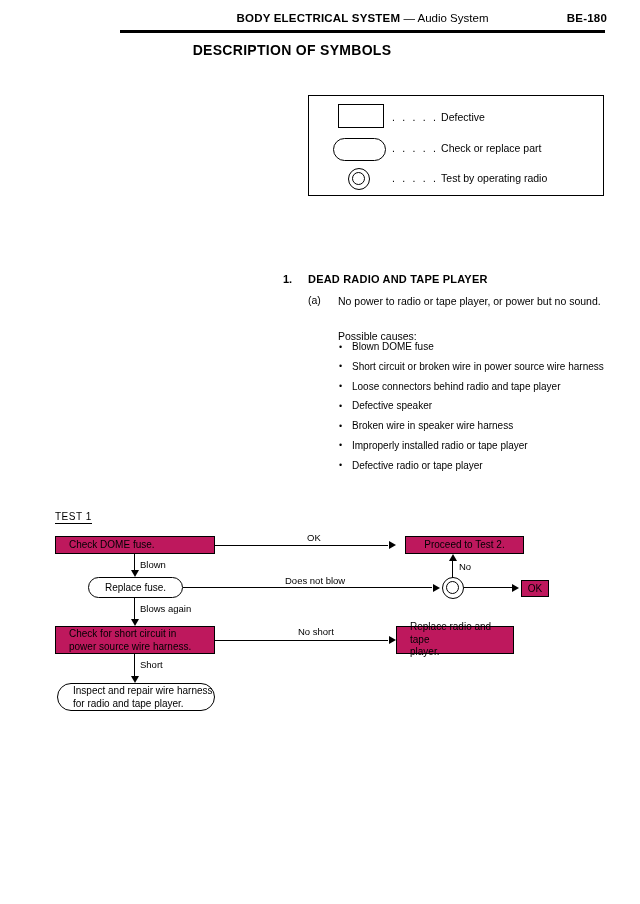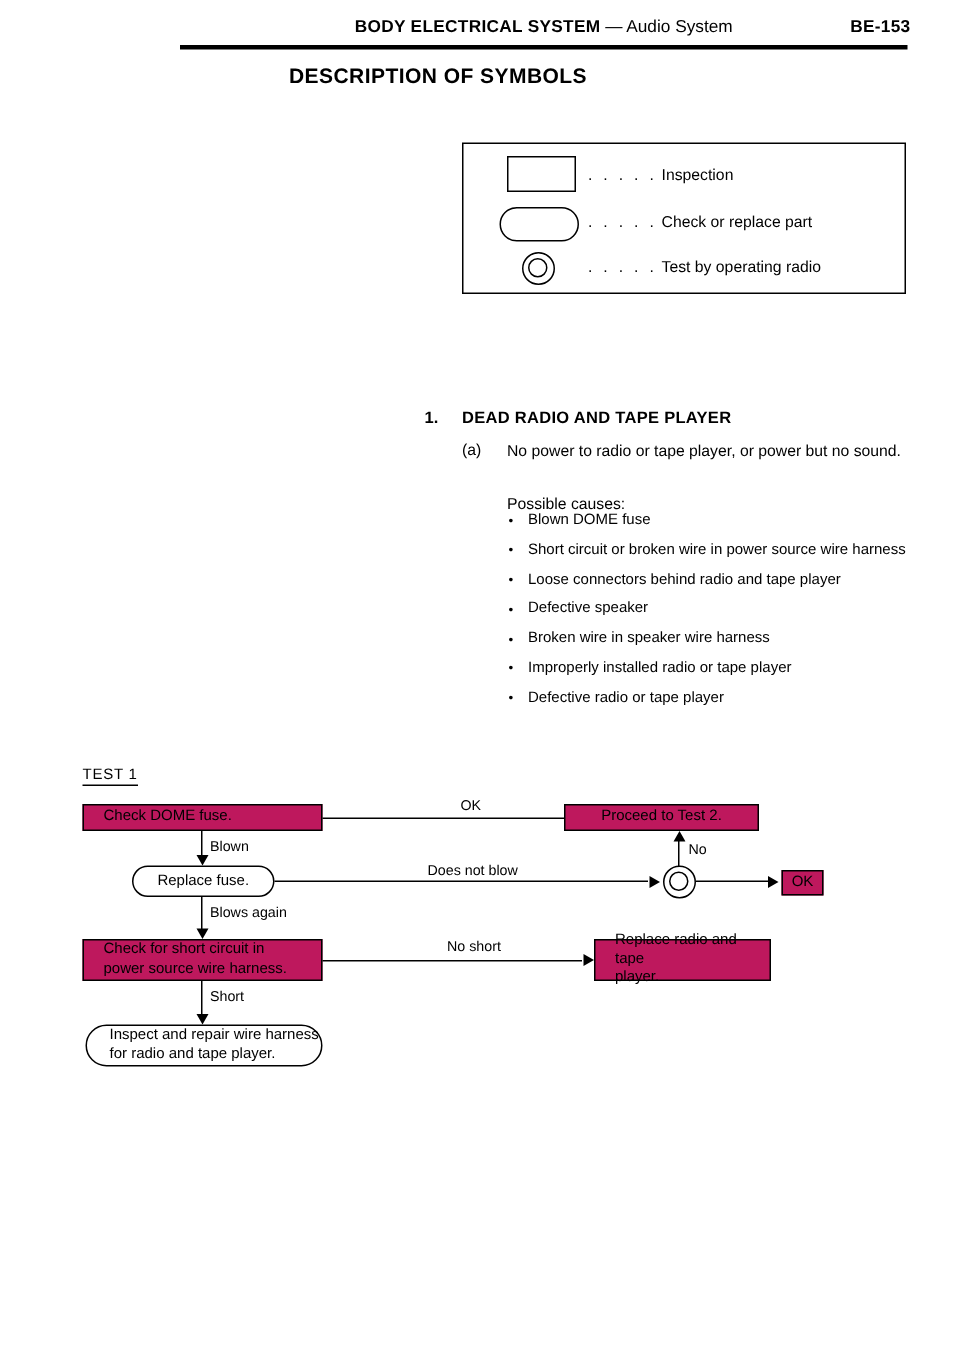--- a/index.html
+++ b/index.html
@@ -309,30 +309,30 @@
 </head>
 <body>
 
 <div class="page">
 
   <div class="hdr-title">
     <span class="hdr-main">BODY ELECTRICAL SYSTEM</span>
     <span class="hdr-dash">—</span>
     <span class="hdr-sub">Audio System</span>
   </div>
-  <div class="hdr-page">BE-153</div>
+  <div class="hdr-page">BE-180</div>
   <div class="hdr-rule"></div>
 
   <div class="doc-title">DESCRIPTION OF SYMBOLS</div>
 
   <div class="legend">
 
     <div class="sym-rect"></div>
     <div class="legend-label lbl-1">
-      <span class="dots">. . . . .</span><span>Inspection</span>
+      <span class="dots">. . . . .</span><span>Defective</span>
     </div>
 
     <div class="sym-round"></div>
     <div class="legend-label lbl-2">
       <span class="dots">. . . . .</span><span>Check or replace part</span>
     </div>
 
     <div class="sym-circ-outer">
       <div class="sym-circ-inner"></div>
     </div>
@@ -360,21 +360,21 @@
   <div class="test-label">TEST  1</div>
 
   <div class="fc-box" style="left:55px; top:536px; width:160px; height:18px;">
     <span class="txt">Check DOME fuse.</span>
   </div>
 
   <div class="fc-line-h" style="left:215px; top:544.5px; width:173px;"></div>
   <div class="arrow-r" style="left:389px; top:541px;"></div>
   <div class="edge-label" style="left:305px; top:532px;">OK</div>
 
-  <div class="fc-box centered" style="left:376px; top:536px; width:130px; height:18px;">
+  <div class="fc-box centered" style="left:405px; top:536px; width:119px; height:18px;">
     <span class="txt">Proceed to Test 2.</span>
   </div>
 
   <div class="fc-line-v" style="left:134px; top:554px; height:18px;"></div>
   <div class="arrow-d" style="left:131px; top:570px;"></div>
   <div class="edge-label" style="left:138px; top:559px;">Blown</div>
 
   <div class="fc-round centered" style="left:88px; top:577px; width:95px; height:21px;">
     <span class="txt">Replace fuse.</span>
   </div>

